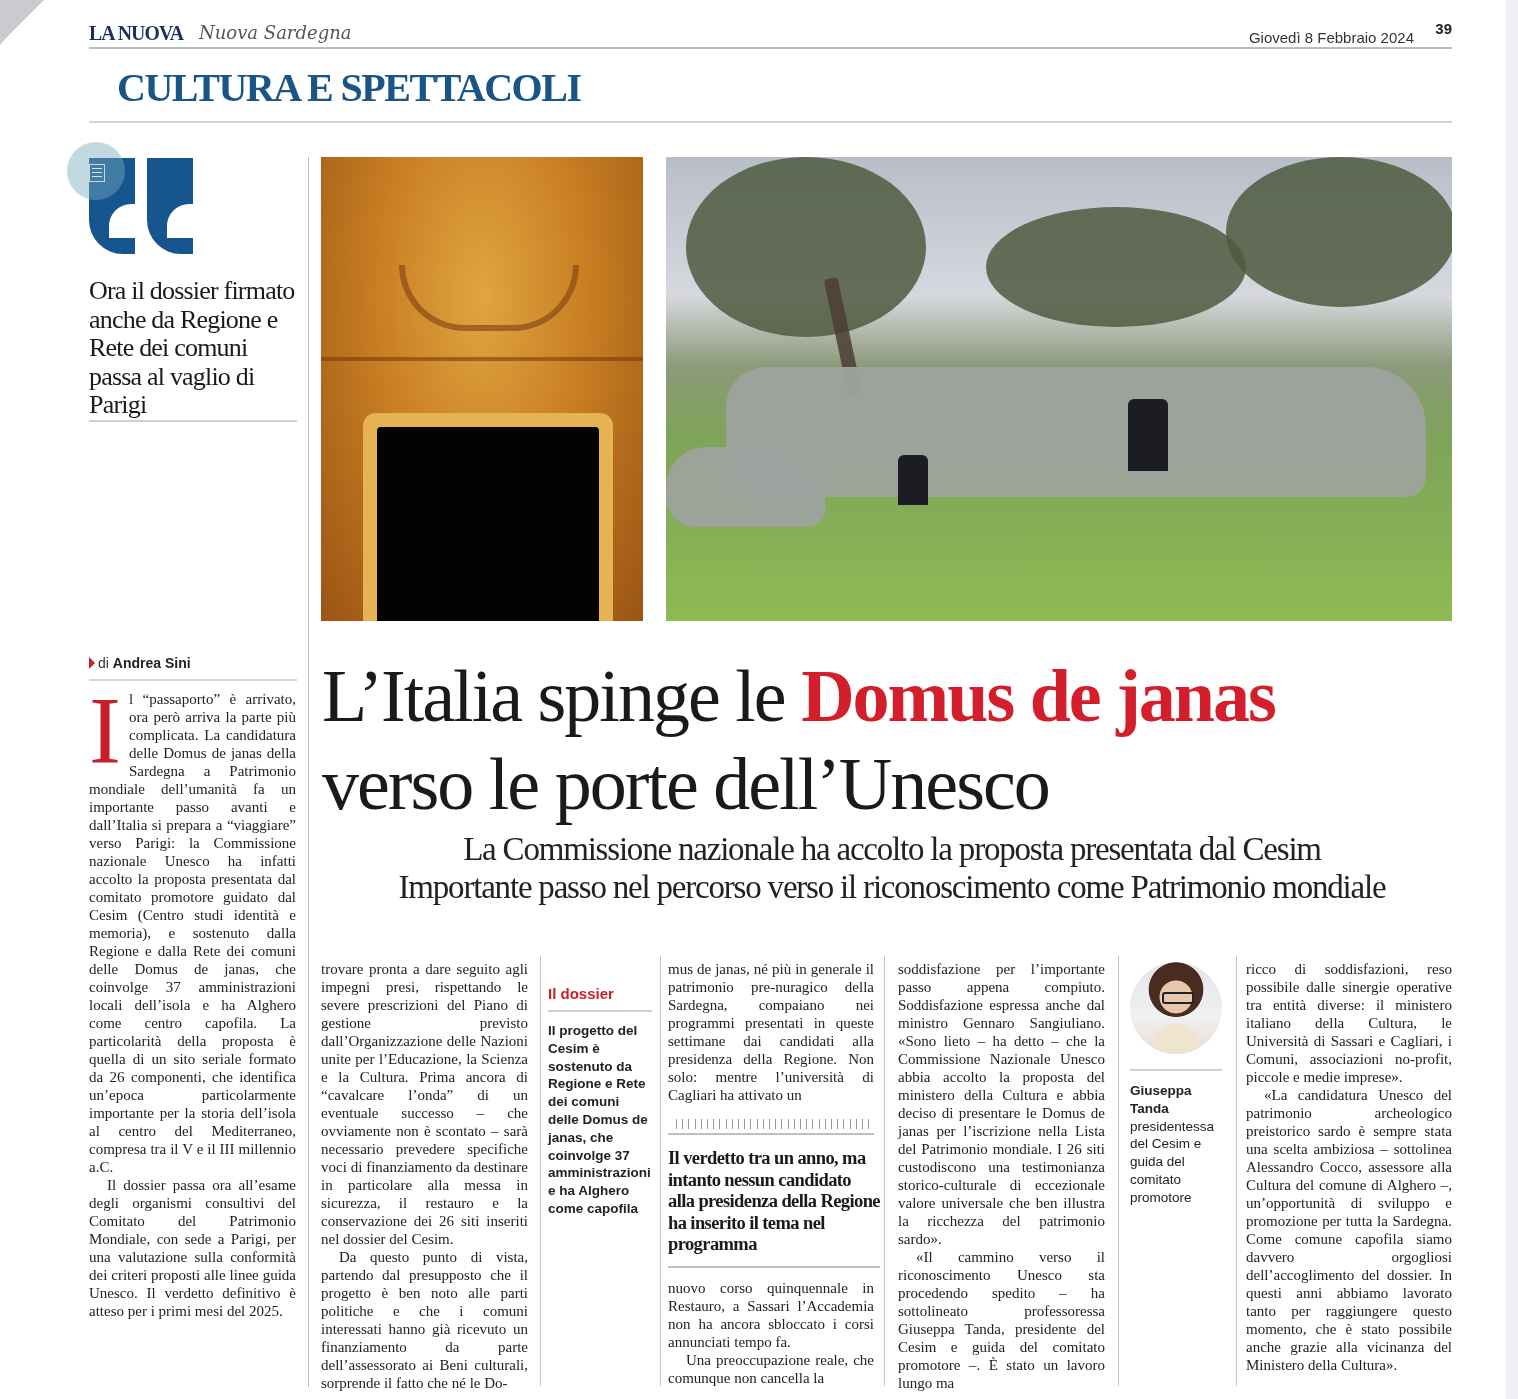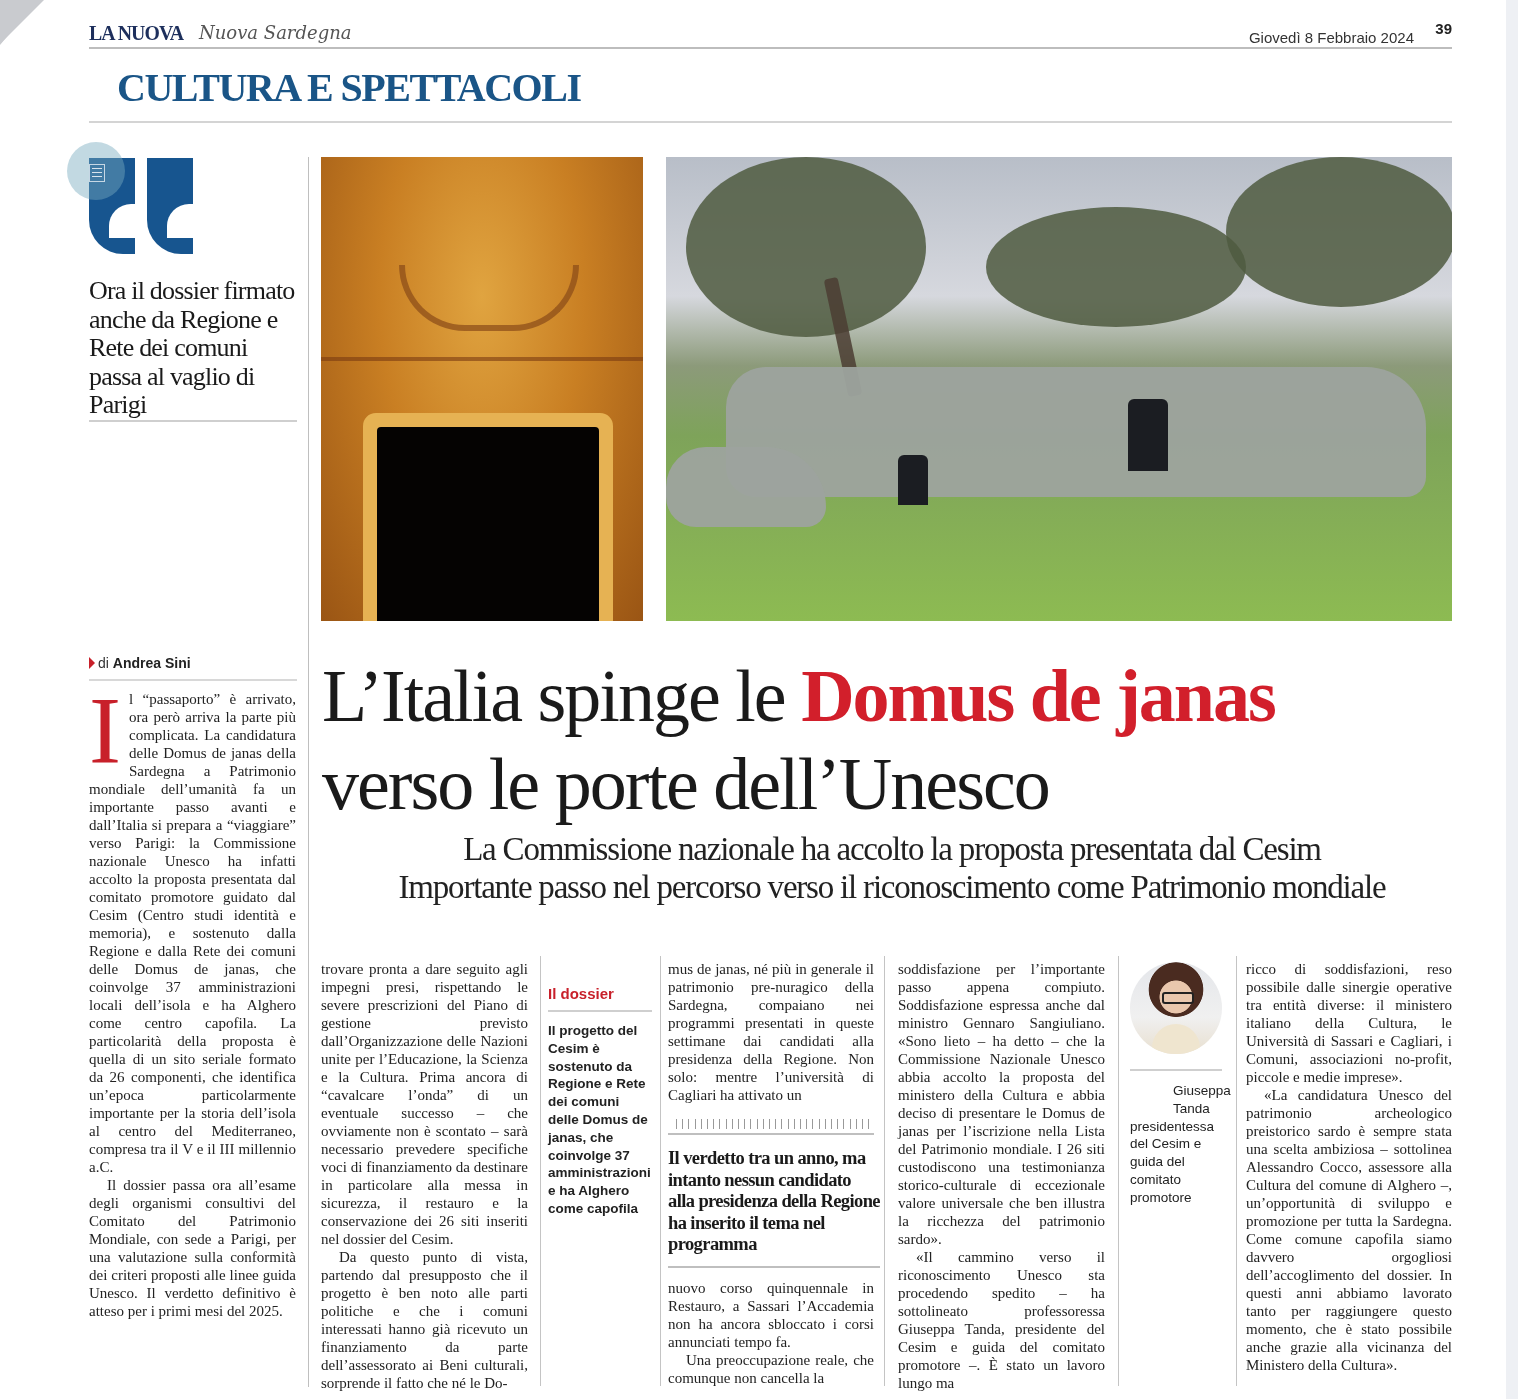--- a/index.html
+++ b/index.html
@@ -65,21 +65,21 @@
   .inner-head { position:absolute; left:668px; top:1148px; width:212px; font-family:"Liberation Serif", serif; font-weight:bold; font-size:18.5px; line-height:21.5px; letter-spacing:-0.6px; color:#1a1a1a; padding-bottom:10px; border-bottom:2px solid #bfbfbf; }
 
   .portrait { position:absolute; left:1130px; top:962px; width:92px; height:92px; border-radius:50%; overflow:hidden;
     background: radial-gradient(circle at 50% 38%, #e9c7ad 0 22%, transparent 23%),
                 radial-gradient(circle at 50% 30%, #4a2b20 0 34%, transparent 35%),
                 linear-gradient(180deg, #e4e6ea 0%, #f0f0f0 60%, #e8dfcf 100%); }
   .portrait .body { position:absolute; left:22px; top:62px; width:48px; height:40px; border-radius:24px 24px 0 0; background:#efe5cf; }
   .portrait .glasses { position:absolute; left:32px; top:30px; width:28px; height:8px; border:2px solid #222; border-radius:3px; }
   .portrait-rule { position:absolute; left:1130px; top:1069px; width:92px; height:2px; background:#cfcfcf; }
   .portrait-caption { position:absolute; left:1130px; top:1082px; width:100px; font-family:"Liberation Sans", sans-serif; font-size:13.5px; line-height:17.8px; color:#222; }
-  .portrait-caption .nm { font-weight:normal;margin-left:43px; }
+  .portrait-caption .nm { font-weight:bold; }
 </style>
 </head>
 <body>
 
 <div class="page">
   <div class="corner"></div>
   <div class="corner2"></div>
 
   <div class="masthead">
     <span class="brand">LA NUOVA</span>

